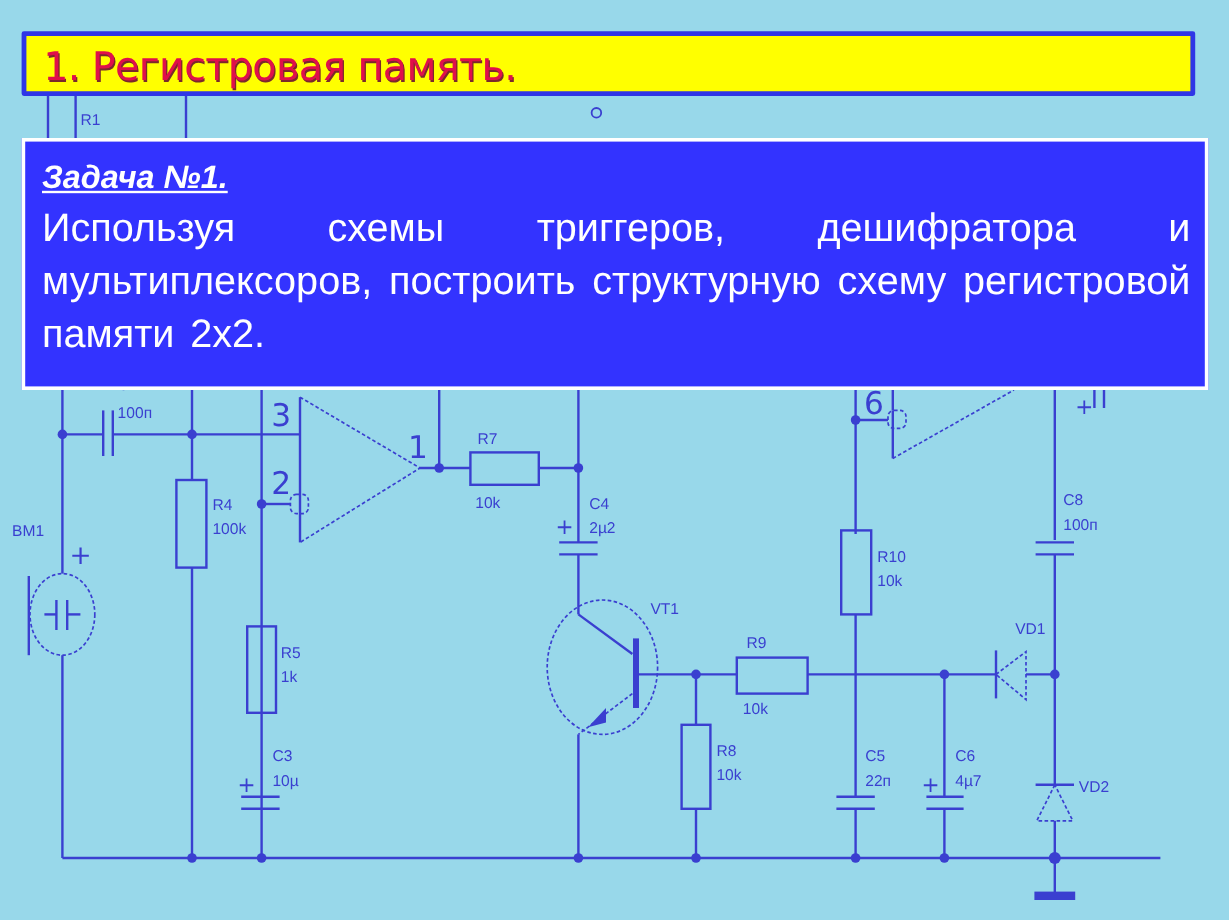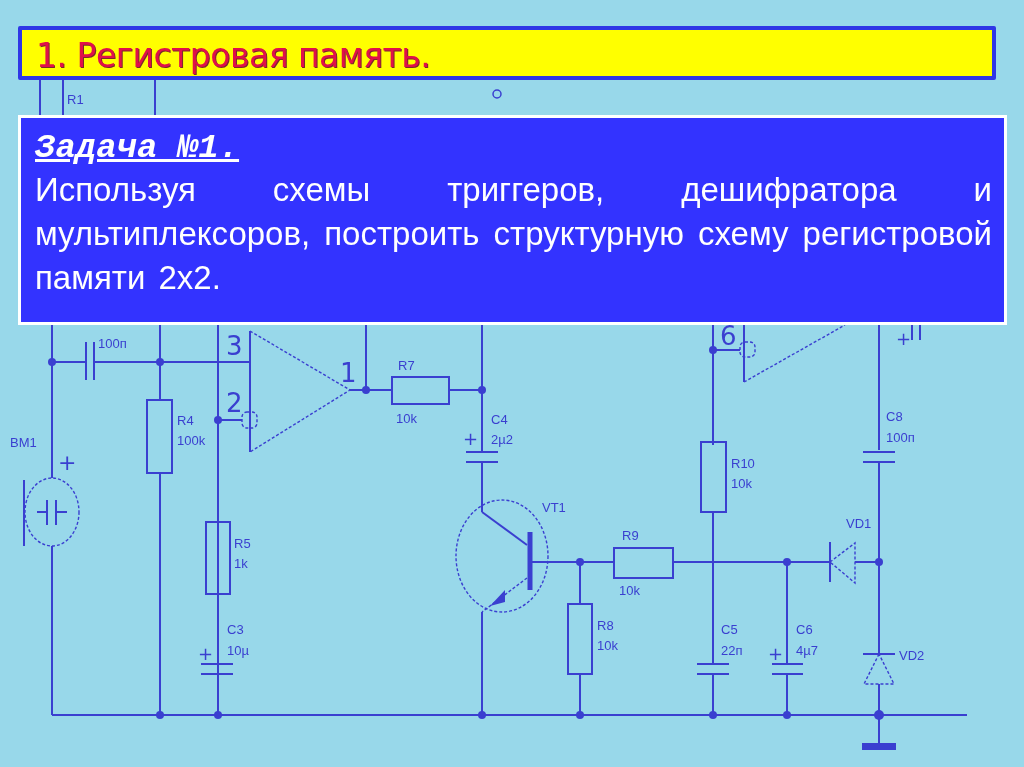--- a/index.html
+++ b/index.html
@@ -28,22 +28,22 @@
     text-shadow: 1px 1px 0 #7a2a2a;
     letter-spacing: -0.5px;
   }
   .task-box {
     position: absolute; left: 18px; top: 115px; width: 989px; height: 210px;
     background: #3333ff; border: 3px solid #ffffff; box-sizing: border-box;
     padding: 10px 12px 0 14px;
     color: #ffffff;
   }
   .task-heading {
-    font-family: Liberation Mono, monospace; font-weight: bold; font-style: italic;
-    font-size: 34px; text-decoration: underline; line-height: 40px; display: block;
+    font-family: Liberation Sans, sans-serif; font-weight: bold; font-style: italic;
+    font-size: 27px; text-decoration: underline; line-height: 40px; display: block;
   }
   .task-body {
     font-family: Liberation Sans, sans-serif; font-size: 33px; line-height: 44px;
     text-align: justify; text-align-last: left; display: block;
     word-spacing: 4px;
   }
 </style>
 </head>
 <body>
 

